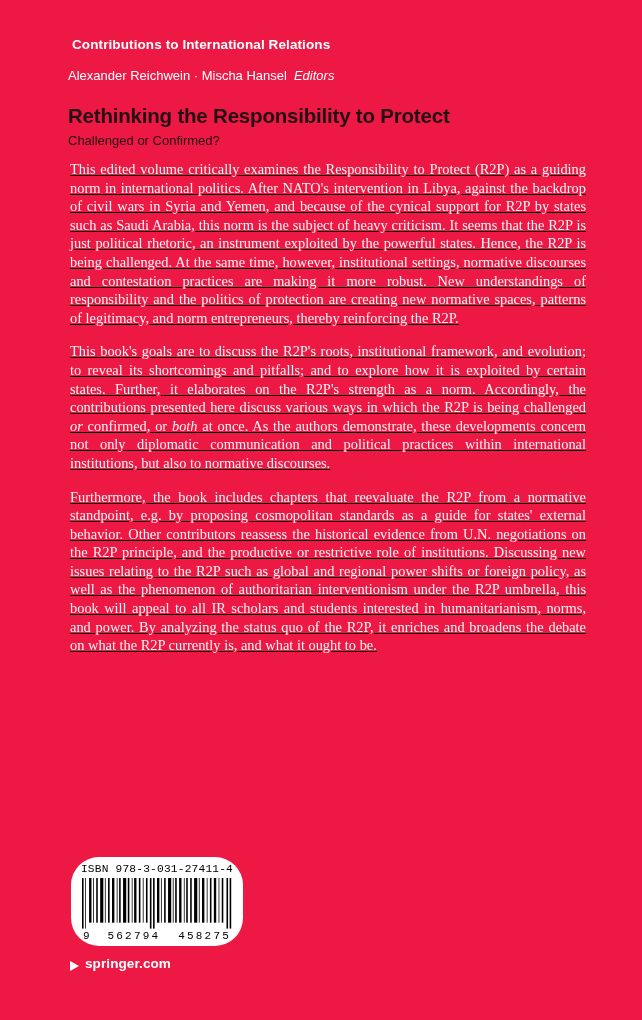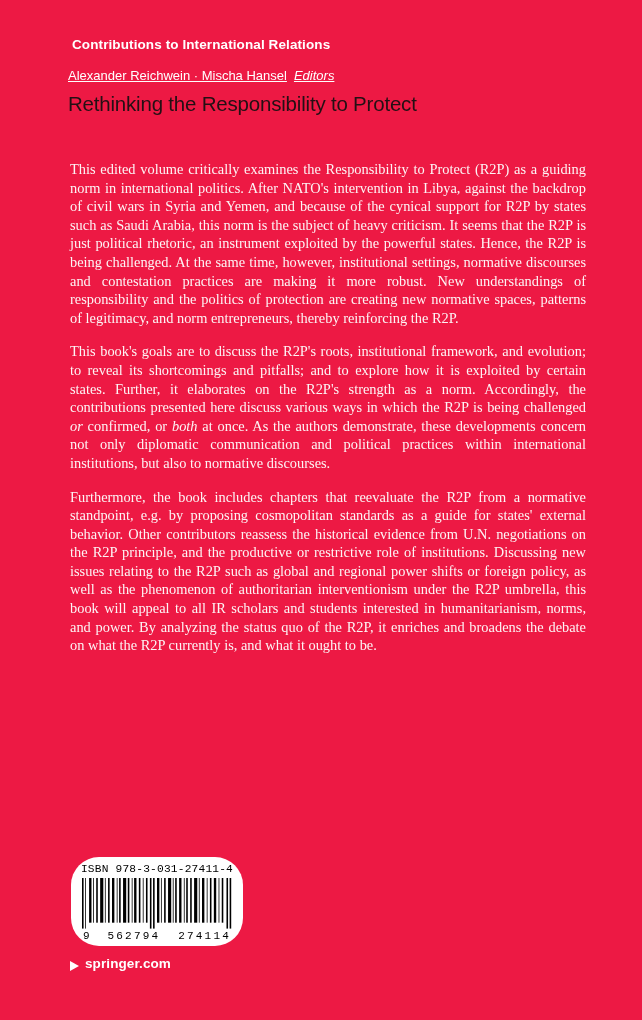--- a/index.html
+++ b/index.html
@@ -39,31 +39,30 @@
     margin: 4px;
   }
 
   .editors-line {
     margin-top: 15px;
     font-family: "Liberation Sans", sans-serif;
     font-size: 13px;
     color: #FFFFFF;
     line-height: 1.25;
     white-space: nowrap;
-    text-decoration: underline;
   }
   .editors-line .editors-word {
     font-style: italic;
     margin-left: 7px;
   }
 
   .book-title {
-    margin-top: 8px;
-    font-family: "Liberation Sans", sans-serif;
-    font-weight: normal;
+    margin-top: 20px;
+    font-family: "Liberation Sans", sans-serif;
+    font-weight: bold;
     font-size: 20.5px;
     letter-spacing: -0.2px;
     color: #231014;
     line-height: 1.15;
     white-space: nowrap;
   }
 
   .book-subtitle {
     margin-top: 5px;
     font-family: "Liberation Sans", sans-serif;
@@ -71,20 +70,21 @@
     color: #231014;
     line-height: 1.2;
   }
 
   
   .blurb {
     position: absolute;
     left: 70px;
     top: 160px;
     width: 516px;
+    text-decoration: underline;
   }
 
   .blurb p {
     margin: 0 0 15px 0;
     font-family: "Liberation Serif", serif;
     font-size: 14.4px;
     line-height: 18.6px;
     color: #FDF4F5;
     text-align: justify;
     text-justify: inter-word;
@@ -186,20 +186,21 @@
 
   <div class="header">
     <div class="series-title">Contributions to International Relations</div>
 
     <div class="editors-line">
       <span>Alexander Reichwein · Mischa Hansel</span><span class="editors-word">Editors</span>
     </div>
 
     <div class="book-title">Rethinking the Responsibility to Protect</div>
 
+    <div class="book-subtitle">Challenged or Confirmed?</div>
   </div>
 
   <div class="blurb">
 
     <p>This edited volume critically examines the Responsibility to Protect (R2P) as a guiding norm in international politics. After NATO's intervention in Libya, against the backdrop of civil wars in Syria and Yemen, and because of the cynical support for R2P by states such as Saudi Arabia, this norm is the subject of heavy criticism. It seems that the R2P is just political rhetoric, an instrument exploited by the powerful states. Hence, the R2P is being challenged. At the same time, however, institutional settings, normative discourses and contestation practices are making it more robust. New understandings of responsibility and the politics of protection are creating new normative spaces, patterns of legitimacy, and norm entrepreneurs, thereby reinforcing the R2P.</p>
 
     <p><span>This book's goals are to discuss the R2P's roots, institutional framework, and evolution; to reveal its shortcomings and pitfalls; and to explore how it is exploited by certain states. Further, it elaborates on the R2P's strength as a norm. Accordingly, the contributions presented here discuss various ways in which the R2P is being challenged </span><em>or</em><span> confirmed, or </span><em>both</em><span> at once. As the authors demonstrate, these developments concern not only diplomatic communication and political practices within international institutions, but also to normative discourses.</span></p>
 
     <p>Furthermore, the book includes chapters that reevaluate the R2P from a normative standpoint, e.g. by proposing cosmopolitan standards as a guide for states' external behavior. Other contributors reassess the historical evidence from U.N. negotiations on the R2P principle, and the productive or restrictive role of institutions. Discussing new issues relating to the R2P such as global and regional power shifts or foreign policy, as well as the phenomenon of authoritarian interventionism under the R2P umbrella, this book will appeal to all IR scholars and students interested in humanitarianism, norms, and power. By analyzing the status quo of the R2P, it enriches and broadens the debate on what the R2P currently is, and what it ought to be.</p>
   </div>
@@ -250,21 +251,21 @@
           <rect x="177" y="0" width="2" height="53"></rect>
           <rect x="183" y="0" width="2" height="60"></rect>
           <rect x="187" y="0" width="2" height="60"></rect>
         </g>
       </svg>
     </div>
 
     <div class="barcode-digits">
       <span class="grp-left">9</span>
       <span class="grp-mid">562794</span>
-      <span class="grp-right">274114</span>
+      <span class="grp-right">458275</span>
     </div>
   </div>
 
   <div class="springer-logo">
     <span class="tri"></span>
     <span class="wordmark">springer.com</span>
   </div>
 
 </div>
 

